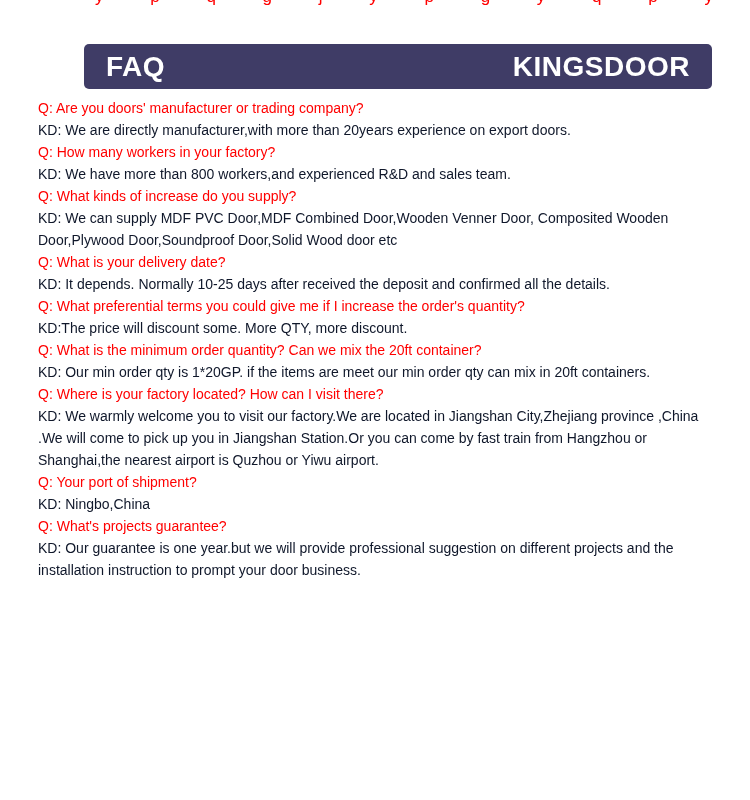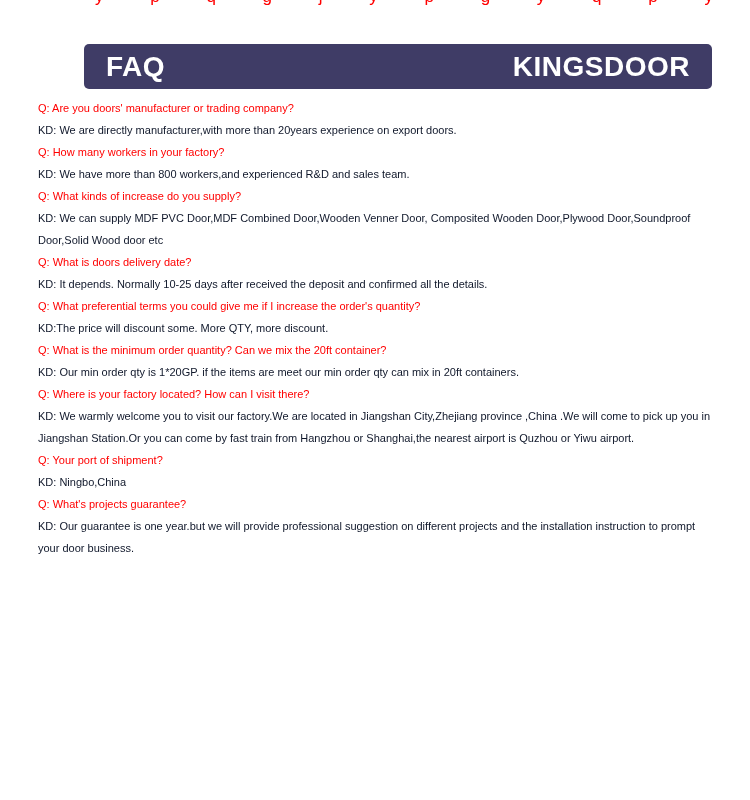--- a/index.html
+++ b/index.html
@@ -49,21 +49,21 @@
     font-weight: bold;
     font-size: 28px;
     letter-spacing: 0.5px;
     margin-left: 46px;
   }
   .faq-list {
     position: absolute;
     top: 97px;
     left: 38px;
     width: 674px;
-    font-size: 11px;
+    font-size: 14px;
     line-height: 22px;
   }
   .faq-item p {
     margin: 0;
   }
   .q {
     color: #ff0000;
   }
   .a {
     color: #0f172a;
@@ -94,21 +94,21 @@
       <p class="q">Q: How many workers in your factory?</p>
       <p class="a">KD: We have more than 800 workers,and experienced R&amp;D and sales team.</p>
     </div>
 
     <div class="faq-item">
       <p class="q">Q: What kinds of increase do you supply?</p>
       <p class="a">KD: We can supply MDF PVC Door,MDF Combined Door,Wooden Venner Door, Composited Wooden Door,Plywood Door,Soundproof Door,Solid Wood door etc</p>
     </div>
 
     <div class="faq-item">
-      <p class="q">Q: What is doors delivery date?</p>
+      <p class="q">Q: What is your delivery date?</p>
       <p class="a">KD: It depends. Normally 10-25 days after received the deposit and confirmed all the details.</p>
     </div>
 
 
     <div class="faq-item">
       <p class="q">Q: What preferential terms you could give me if I increase the order's quantity?</p>
       <p class="a">KD:The price will discount some. More QTY, more discount.</p>
     </div>
 
     <div class="faq-item">

